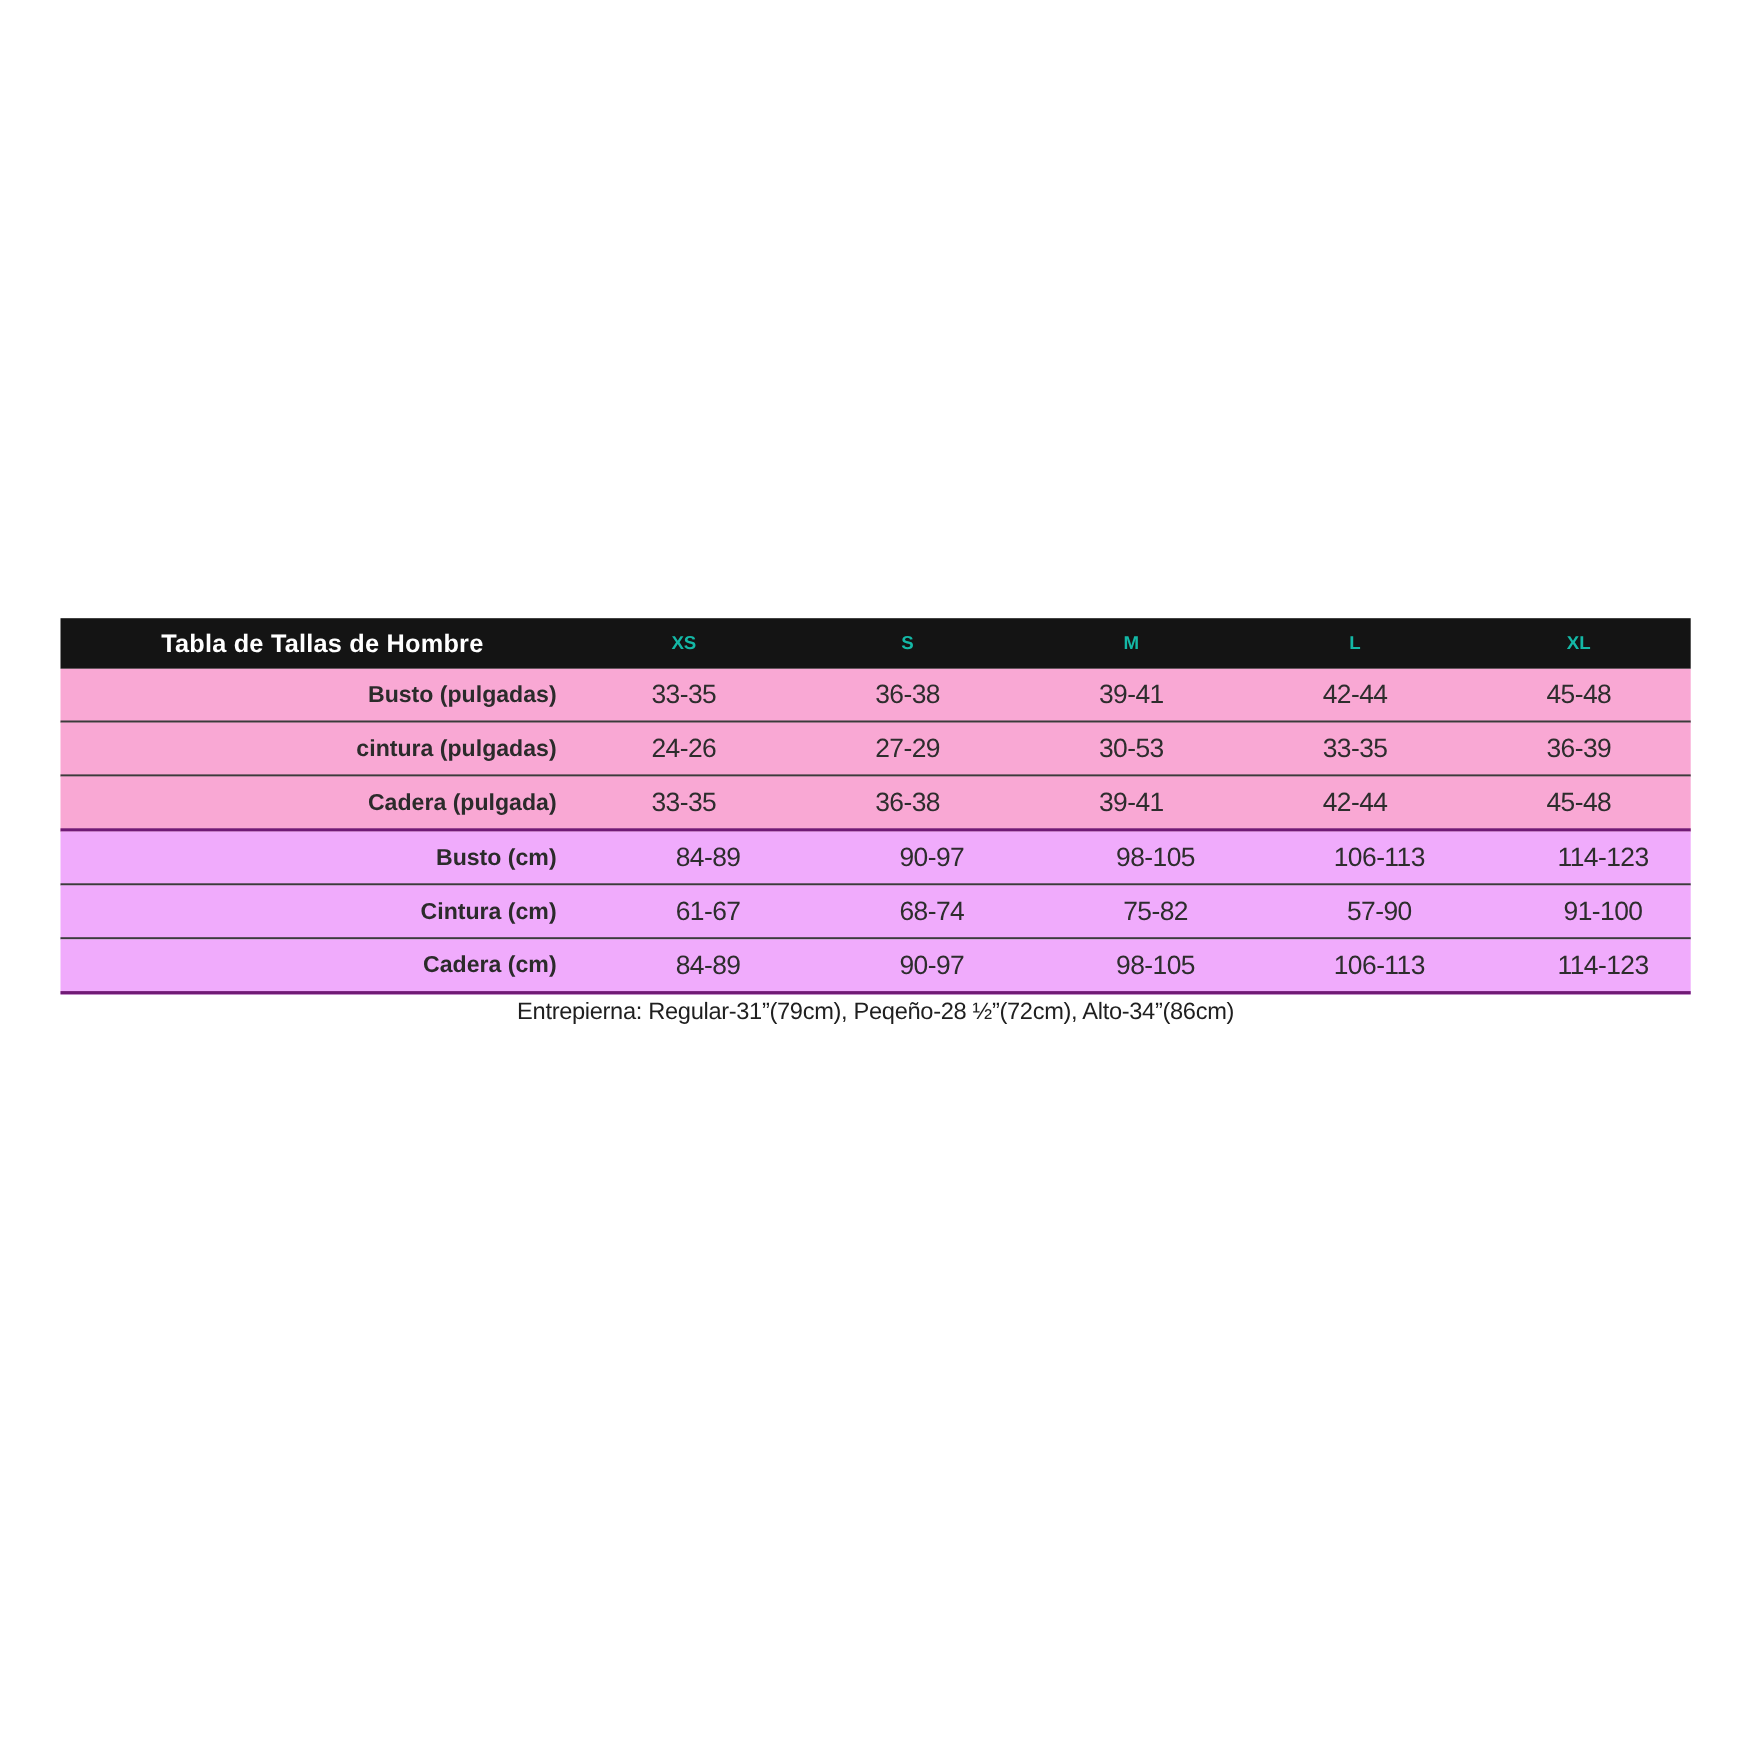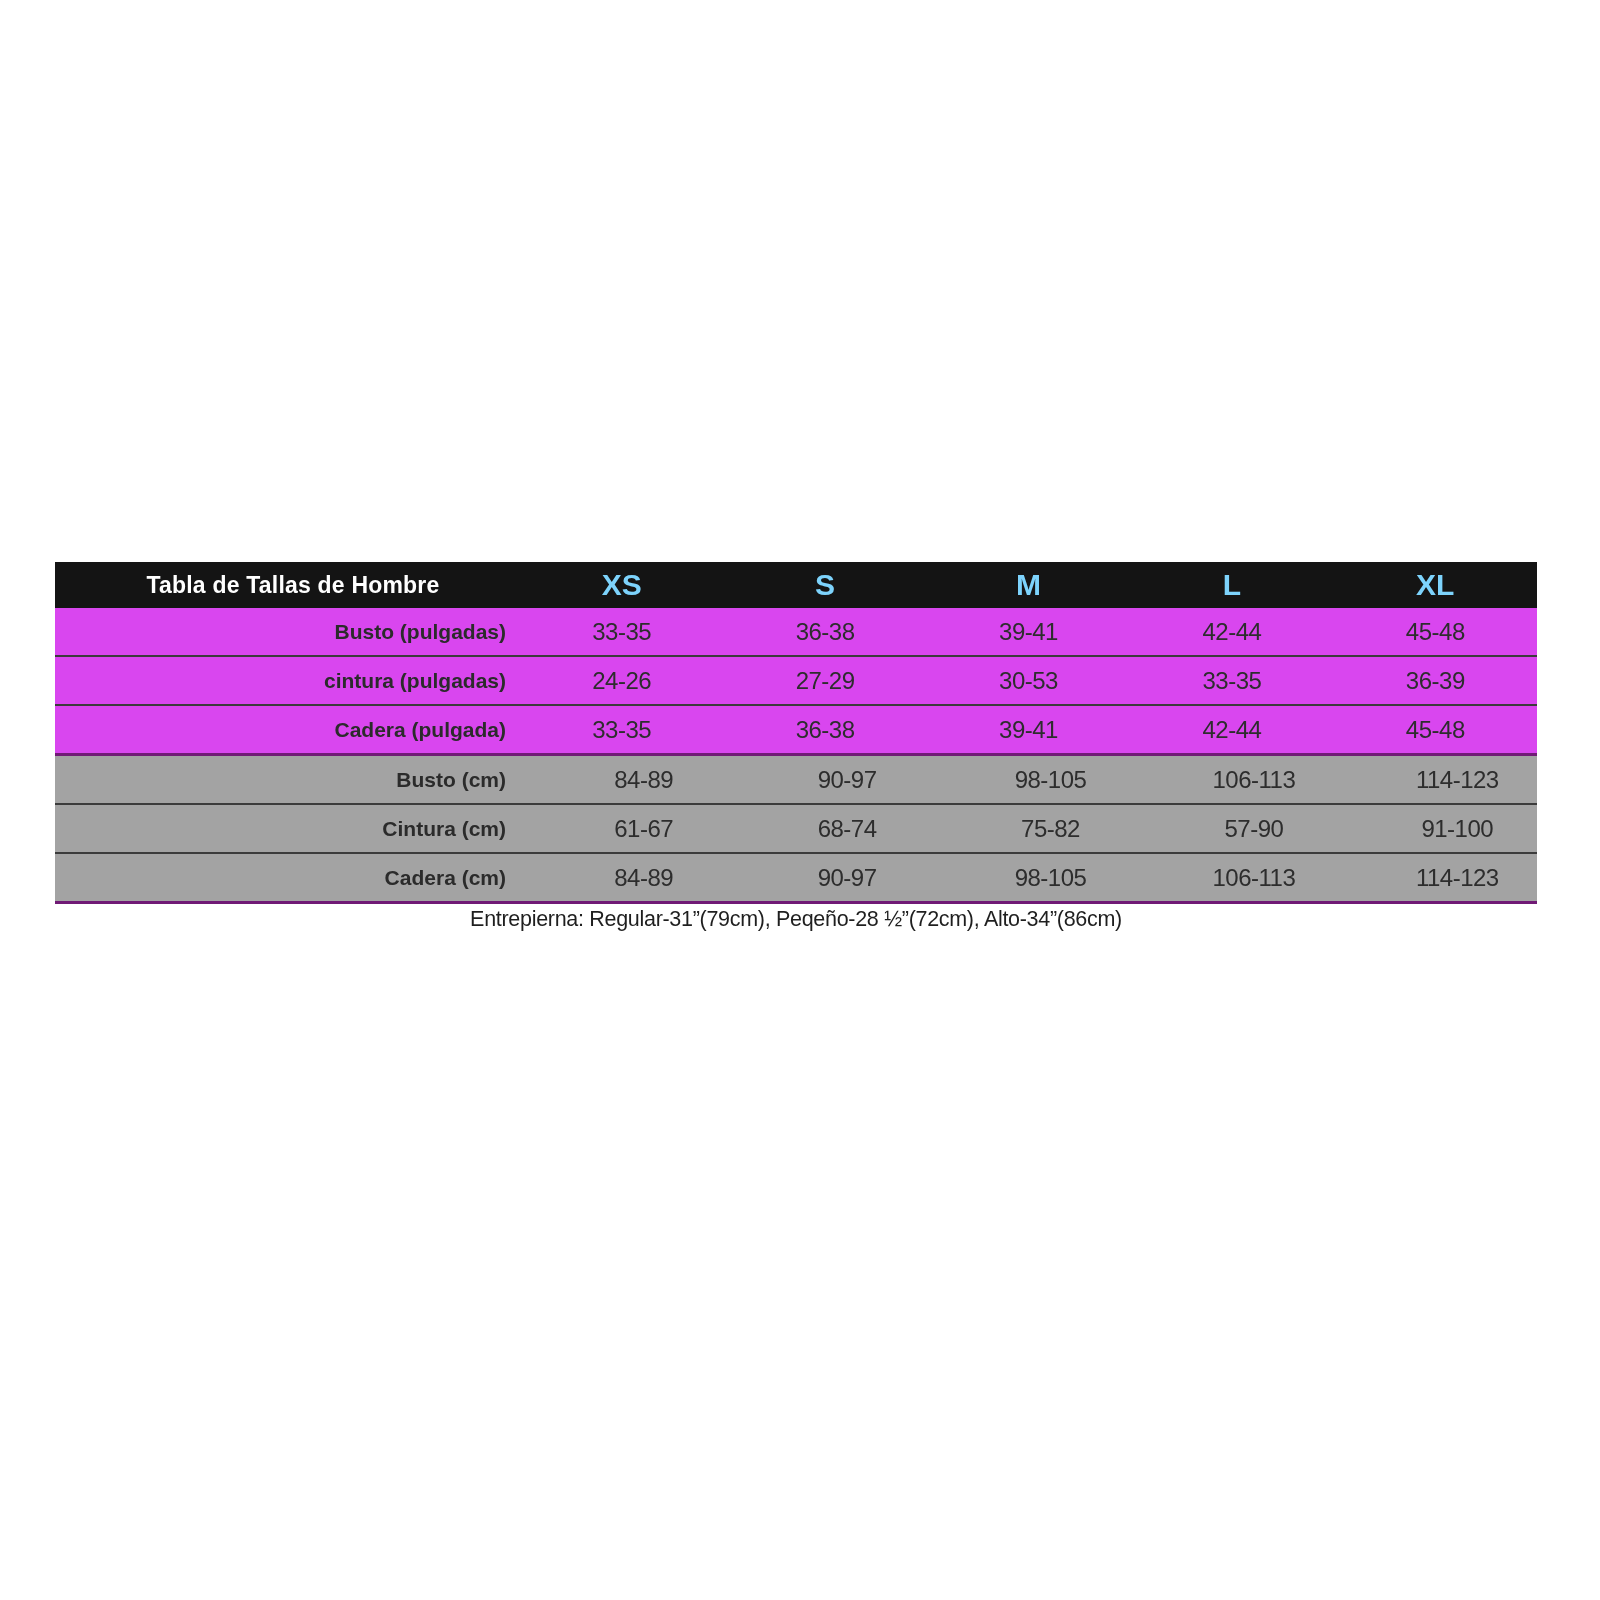--- a/index.html
+++ b/index.html
@@ -34,30 +34,30 @@
   .header-title {
     justify-content: center;
     color: #ffffff;
     font-size: 23px;
     font-weight: bold;
     letter-spacing: 0.2px;
     margin-left: 11px;
   }
   .colhead {
     justify-content: center;
-    color: #7dd3fc;
-    font-size: 30px;
+    color: #14b8a6;
+    font-size: 17px;
     font-weight: bold;
   }
   .body-row {
     height: 47px;
-    background: #d946ef;
+    background: #f9a8d4;
     border-bottom: 2px solid #3b3b3b;
   }
-  .body-row.shaded { background: #a3a3a3; gap: 44px; }
+  .body-row.shaded { background: #f0abfc; gap: 44px; }
   .body-row.sep    { border-bottom: 3px solid #701a75; }
   .label-cell {
     justify-content: flex-end;
     padding-right: 14px;
     color: #2b2b2b;
     font-size: 21px;
     font-weight: bold;
   }
   .value-cell {
     justify-content: center;

